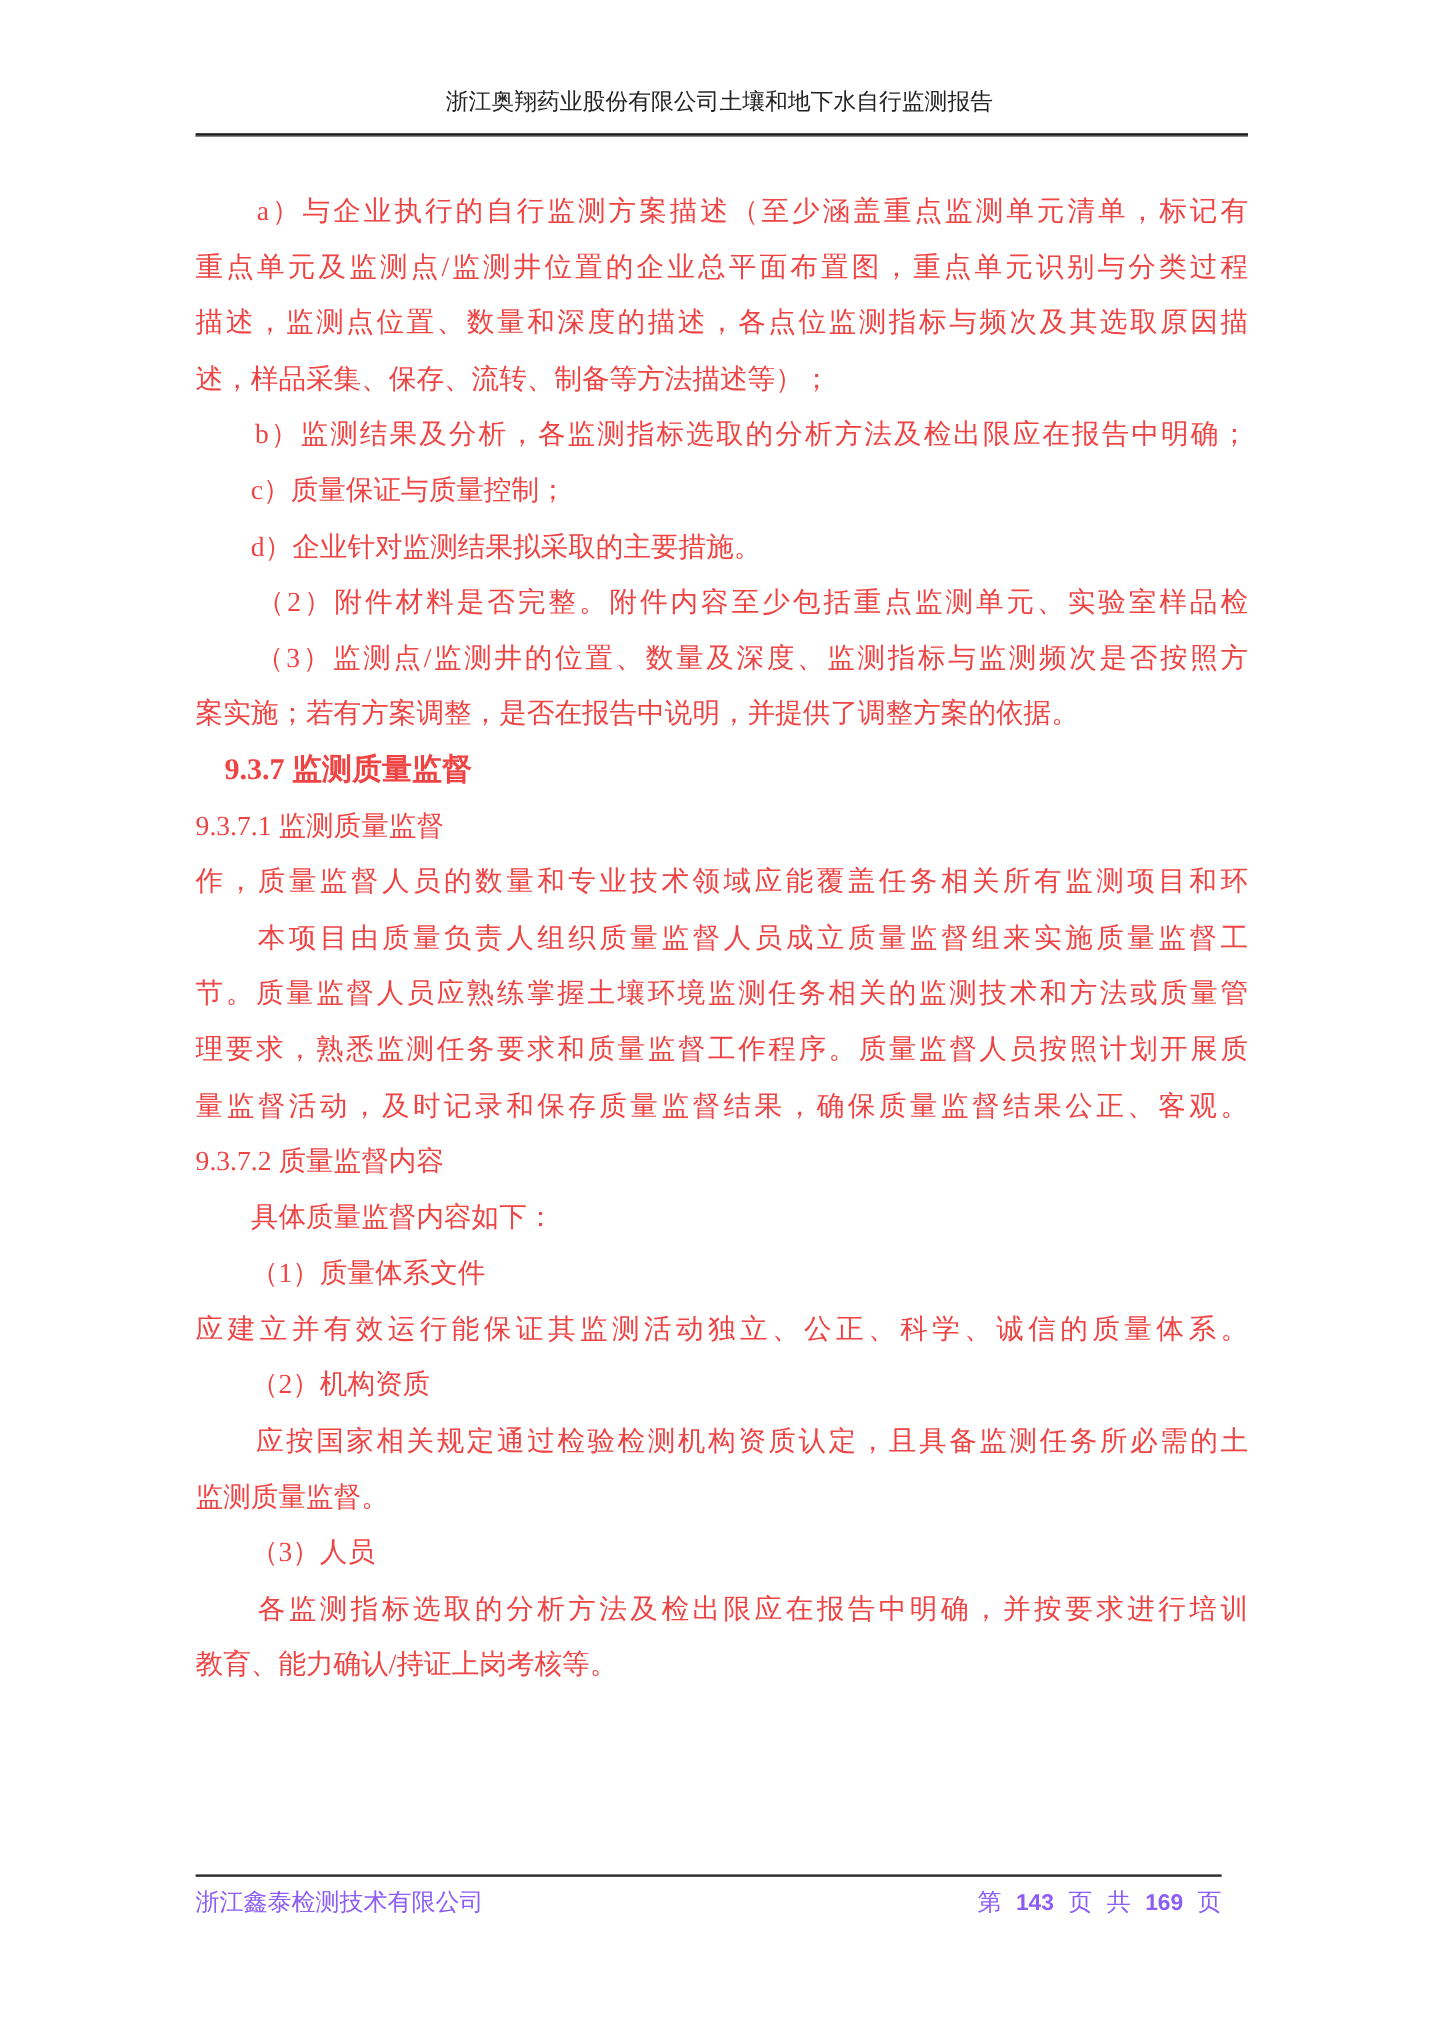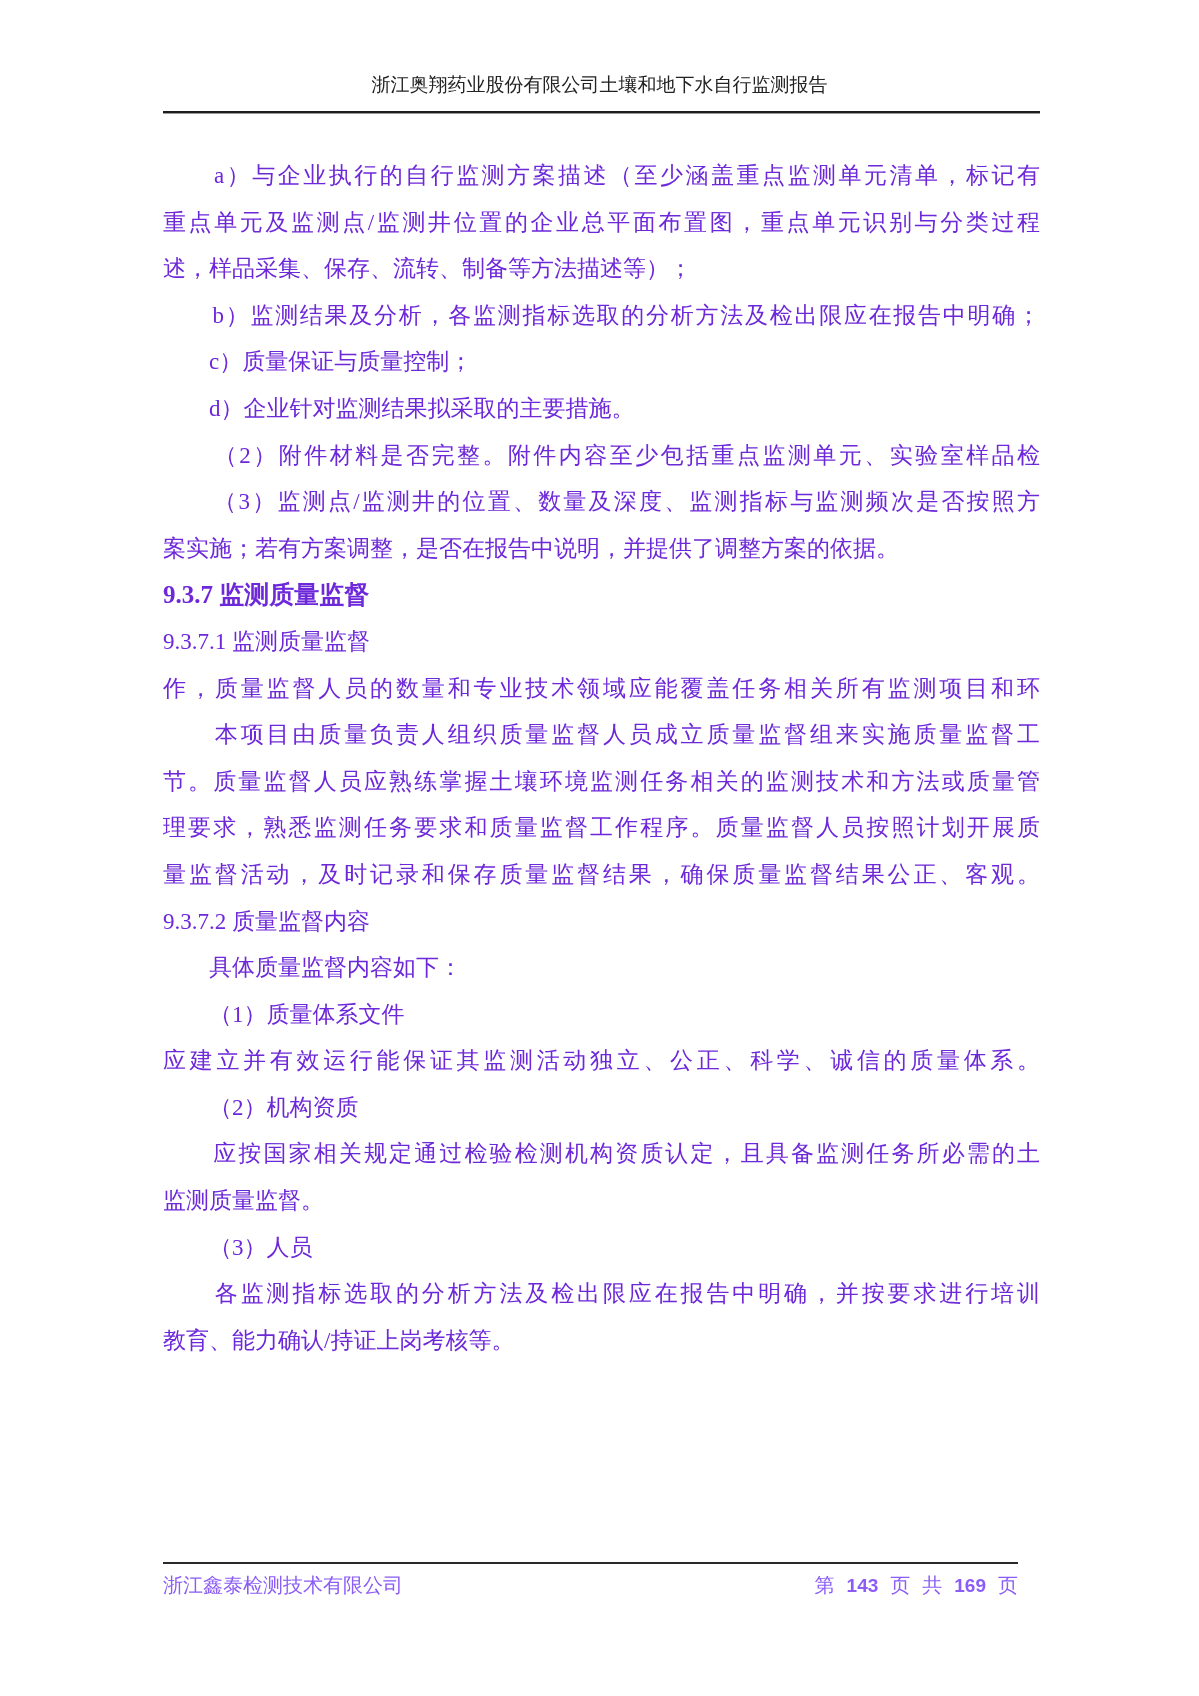--- a/index.html
+++ b/index.html
@@ -20,25 +20,25 @@
   }
   .header-rule {
     position:absolute; top:111px; left:163px; width:877px;
     height:2px; background:#1c1c1c;
     border-bottom:1px solid #9a9a9a;
   }
   .doc-body {
     position:absolute; top:153px; left:163px; width:877px;
     font-size:23px;
     line-height:46.6px;
-    color:#6d28d9;
+    color:#ef4444;
   }
   .line { min-height:46.6px; }
   .line.j { text-align:justify; text-align-last:justify; text-justify:inter-character; }
-  .line.h1 { font-weight:bold; font-size:25px; }
+  .line.h1 { font-weight:bold; font-size:25px;margin-left:24px; }
   .line.h2 { font-size:23px; }
   .footer-rule {
     position:absolute; top:1562px; left:163px; width:855px;
     height:2px; background:#2a2a2a;
   }
   .footer {
     position:absolute; top:1572px; left:163px; width:855px;
     display:flex; justify-content:space-between; align-items:baseline;
     font-size:20px; color:#8b5cf6;
   }
@@ -55,20 +55,21 @@
 <div class="page">
 
   <div class="header">
     <div class="header-title">浙江奥翔药业股份有限公司土壤和地下水自行监测报告</div>
     <div class="header-rule"></div>
   </div>
 
   <div class="doc-body">
       <div class="line para j">　　a）与企业执行的自行监测方案描述（至少涵盖重点监测单元清单，标记有</div>
       <div class="line para j">重点单元及监测点/监测井位置的企业总平面布置图，重点单元识别与分类过程</div>
+      <div class="line para j">描述，监测点位置、数量和深度的描述，各点位监测指标与频次及其选取原因描</div>
       <div class="line para">述，样品采集、保存、流转、制备等方法描述等）；</div>
       <div class="line para j">　　b）监测结果及分析，各监测指标选取的分析方法及检出限应在报告中明确；</div>
       <div class="line para">　　c）质量保证与质量控制；</div>
       <div class="line para">　　d）企业针对监测结果拟采取的主要措施。</div>
       <div class="line para j">　　（2）附件材料是否完整。附件内容至少包括重点监测单元、实验室样品检</div>
       <div class="line para j">　　（3）监测点/监测井的位置、数量及深度、监测指标与监测频次是否按照方</div>
       <div class="line para">案实施；若有方案调整，是否在报告中说明，并提供了调整方案的依据。</div>
       <div class="line h1">9.3.7 监测质量监督</div>
       <div class="line h2">9.3.7.1 监测质量监督</div>
       <div class="line para j">作，质量监督人员的数量和专业技术领域应能覆盖任务相关所有监测项目和环</div>

